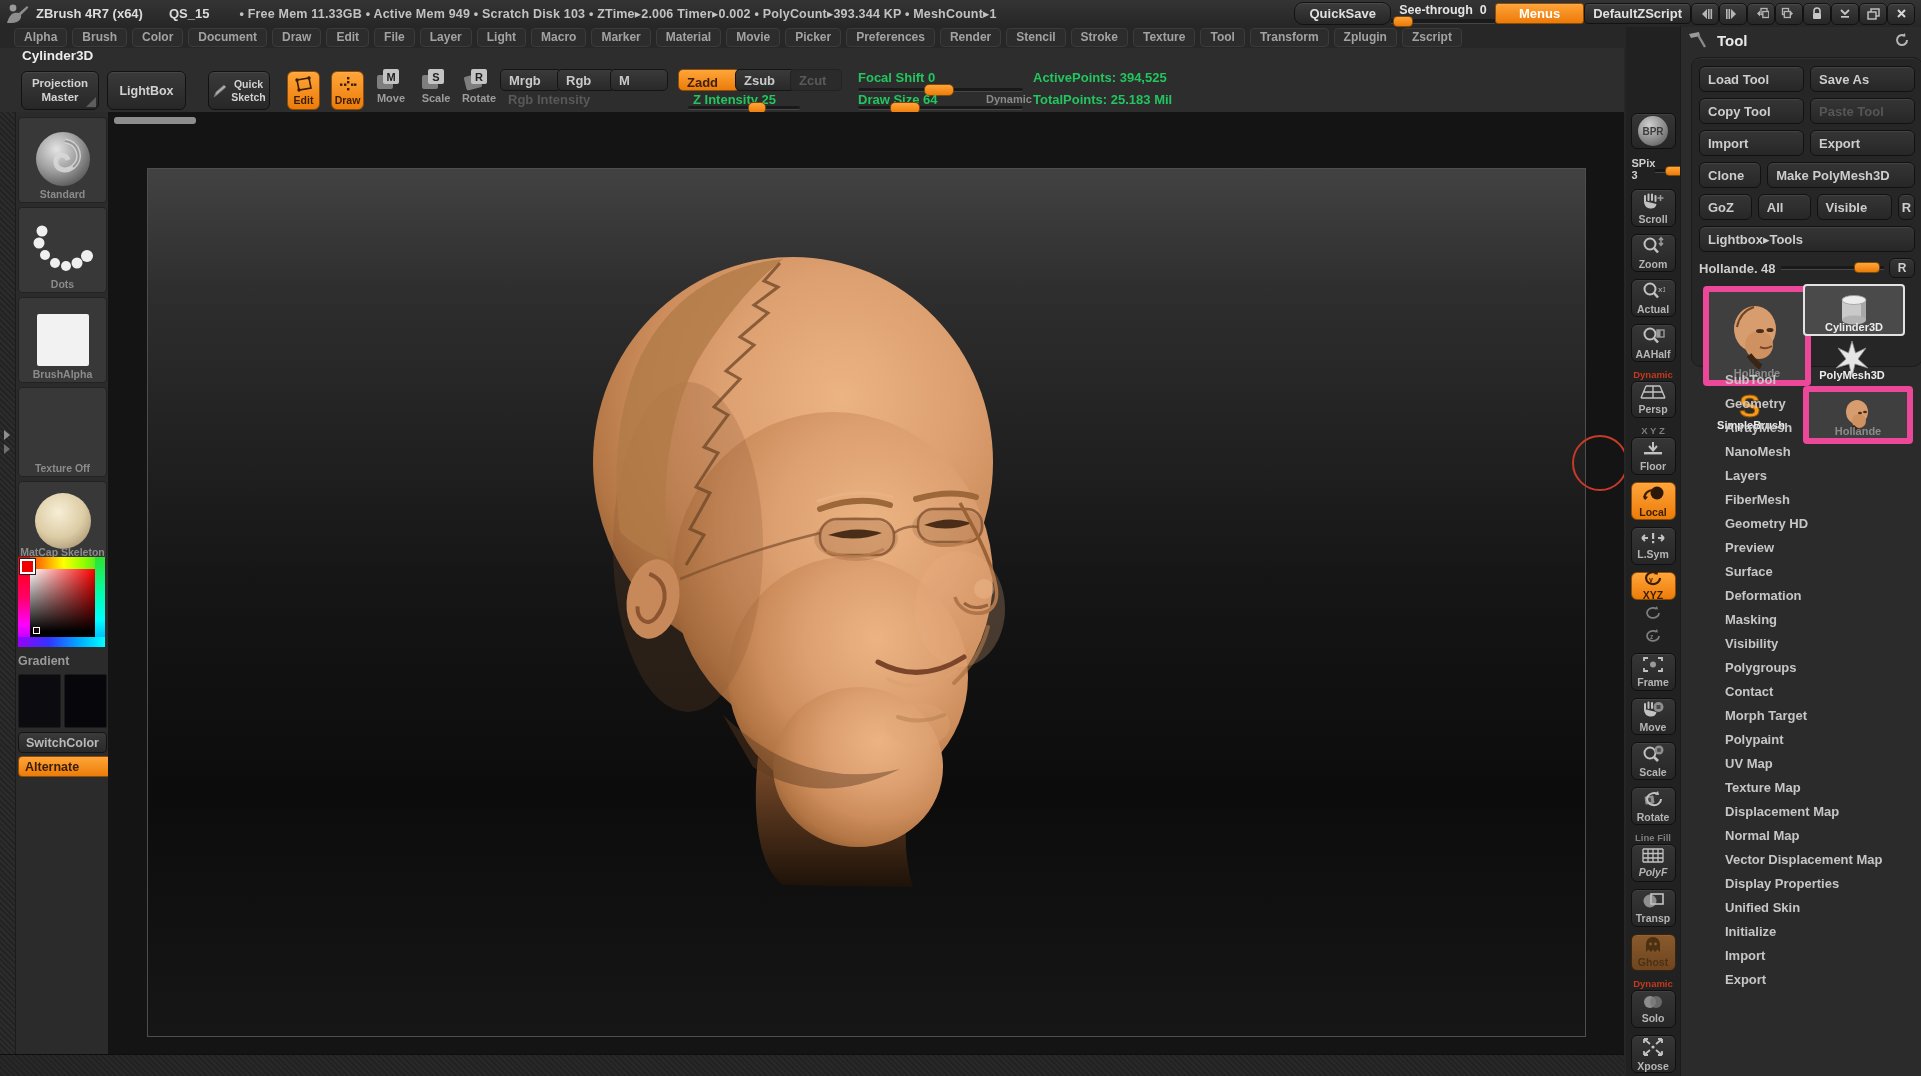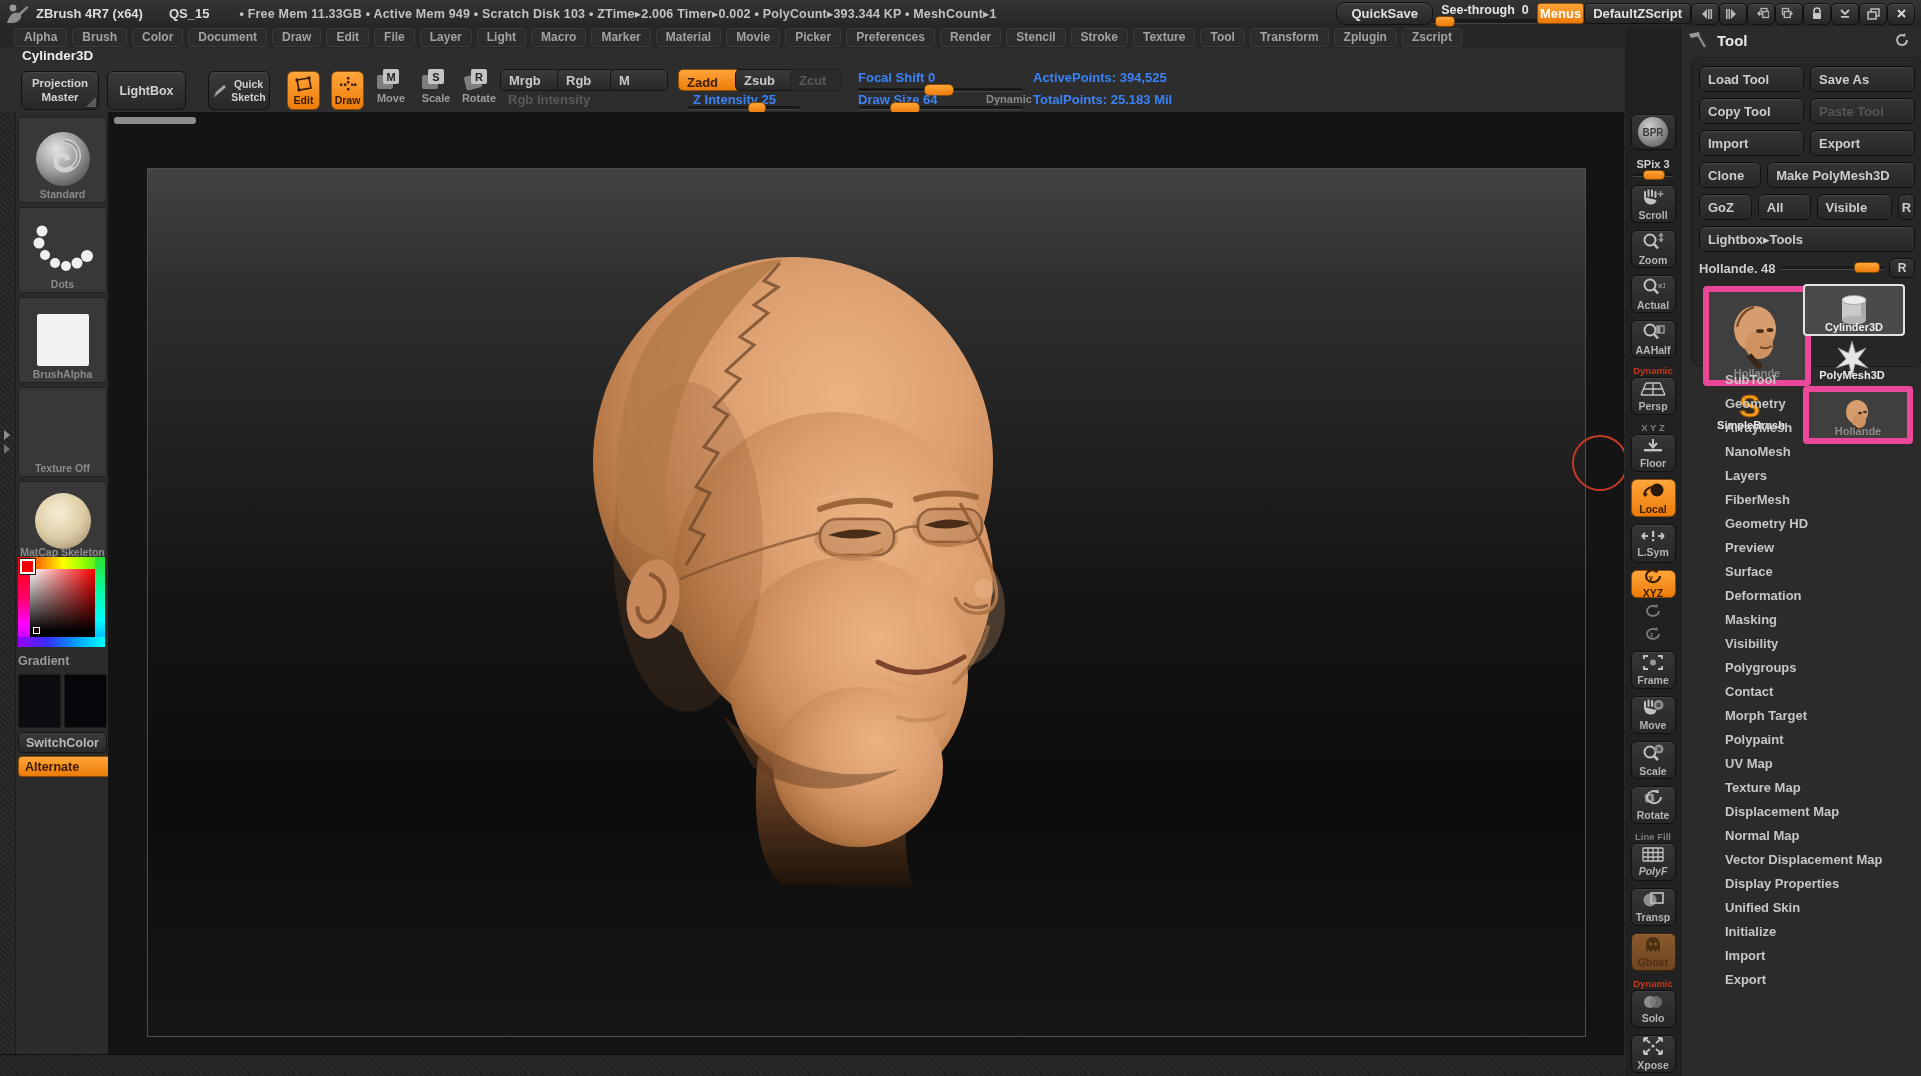--- a/index.html
+++ b/index.html
@@ -10,21 +10,21 @@
   #titlebar{position:absolute;left:0;top:0;width:1921px;height:27px;
     background:linear-gradient(#343434,#262626);border-bottom:1px solid #101010;
     display:flex;align-items:center;font-weight:700;font-size:13px;color:#dcdcdc;}
   #titlebar .logo{width:26px;height:22px;margin:0 6px 0 4px;flex:0 0 auto;}
   #tb-title{margin-right:26px;}
   #tb-doc{margin-right:30px;}
   #tb-stats{color:#c2c2c2;font-size:12.5px;letter-spacing:.2px;}
   #tb-right{margin-left:auto;display:flex;align-items:center;gap:0;padding-right:6px;}
   .tb-btn{background:linear-gradient(#3c3c3c,#262626);border:1px solid #121212;border-radius:9px;
     color:#e0e0e0;font-weight:700;font-size:13px;padding:3px 14px;box-shadow:inset 0 1px 0 rgba(255,255,255,.08);}
-  .tb-btn.orange{background:linear-gradient(#ffa338,#ec7a08);color:#fff;border-color:#8a4c08;border-radius:3px;padding:2px 2px;}
+  .tb-btn.orange{background:linear-gradient(#ffa338,#ec7a08);color:#fff;border-color:#8a4c08;border-radius:3px;padding:2px 23px;}
   .tb-btn.plain{border-radius:4px;padding:2px 8px;}
   #see-through{display:flex;flex-direction:column;align-items:center;width:104px;}
   #see-through .lab{font-size:12.5px;color:#e4e4e4;}
   #see-through .trk{width:100%;height:4px;background:#1a1a1a;border-bottom:1px solid #454545;position:relative;margin-top:2px;}
   #see-through .hd{position:absolute;left:2px;top:-3px;width:18px;height:9px;border-radius:4px;
      background:linear-gradient(#ffa338,#ec7a08);border:1px solid #7d490c;}
   .tb-ico{width:26px;height:20px;border-radius:5px;background:linear-gradient(#3c3c3c,#262626);
     border:1px solid #121212;display:flex;align-items:center;justify-content:center;box-shadow:inset 0 1px 0 rgba(255,255,255,.08);}
   .tb-ico svg{display:block;}
   
@@ -38,21 +38,21 @@
   .shelf-btn{position:absolute;background:linear-gradient(#3a3a3a,#272727);border:1px solid #121212;
      border-radius:6px;color:#d2d2d2;font-weight:700;display:flex;flex-direction:column;
      align-items:center;justify-content:center;box-shadow:inset 0 1px 0 rgba(255,255,255,.07);}
   .shelf-btn.orange{background:linear-gradient(#ffa53a,#ec7c09);color:#3a1d02;border-color:#8a4c08;}
   .two-line{font-size:11.5px;line-height:1.15;text-align:center;}
   .mini-btn{position:absolute;height:20px;background:linear-gradient(#3a3a3a,#292929);border:1px solid #141414;
      border-radius:5px;color:#c9c9c9;font-weight:700;font-size:13px;display:flex;align-items:center;padding-left:8px;}
   .mini-btn.orange{background:linear-gradient(#ffa53a,#ec7c09);color:#40200a;border-color:#8a4c08;}
   .mini-btn.dim{color:#5a5a5a;border-color:#222;background:#2b2b2b;}
   .dimtext{color:#585858;font-weight:700;font-size:13px;position:absolute;}
-  .shelftext{color:#3b82f6;font-weight:700;font-size:13px;position:absolute;}
+  .shelftext{color:#22c55e;font-weight:700;font-size:13px;position:absolute;}
   .track{position:absolute;height:3px;background:#191919;border-bottom:1px solid #474747;border-radius:2px;}
   .handle{position:absolute;top:-4px;width:28px;height:10px;border-radius:5px;
      background:linear-gradient(#ffa53a,#ec7c09);border:1px solid #7d490c;}
   .iconstack{position:absolute;width:34px;height:37px;display:flex;flex-direction:column;align-items:center;}
   .iconstack .sq{position:relative;width:20px;height:18px;}
   .iconstack .sq .back{position:absolute;left:-4px;top:4px;width:16px;height:14px;background:#7e7e7e;border-radius:2px;}
   .iconstack .sq .front{position:absolute;left:2px;top:-2px;width:16px;height:15px;background:#c4c4c4;border-radius:2px;
       color:#222;font-size:11px;font-weight:700;display:flex;align-items:center;justify-content:center;}
   .iconstack .lb{font-size:11px;font-weight:700;color:#9c9c9c;margin-top:3px;}
   
@@ -93,21 +93,21 @@
   #rightstrip{position:absolute;left:1626px;top:27px;width:54px;height:1049px;background:#212121;
      display:flex;flex-direction:column;align-items:center;}
   .sbtn{width:43px;background:linear-gradient(#363636,#262626);border:1px solid #101010;border-radius:6px;
      display:flex;flex-direction:column;align-items:center;justify-content:center;gap:1px;
      color:#b5b5b5;font-size:10.5px;font-weight:700;box-shadow:inset 0 1px 0 rgba(255,255,255,.06);}
   .sbtn.active{background:linear-gradient(#ffa53a,#ec7c09);color:#3a1d02;border-color:#8a4c08;}
   .sbtn.ghost{background:linear-gradient(#8a5a2c,#6e4520);color:#4c3012;border-color:#3a240c;}
   .s-above{font-size:9.5px;font-weight:700;color:#7e7e7e;margin:4px 0 1px;}
   .s-above.hot{color:#c23a1f;}
   .s-bare{color:#8a8a8a;margin:2px 0;}
-  #spix{width:43px;display:flex;flex-direction:column;align-items:center;margin:5px 0 4px;}
+  #spix{width:43px;display:flex;flex-direction:row;align-items:center;margin:5px 0 4px;}
   #spix .lab{font-size:11px;font-weight:700;color:#cfcfcf;}
   #spix .trk{width:40px;height:3px;background:#171717;border-bottom:1px solid #474747;position:relative;margin-top:3px;}
   #spix .hd{position:absolute;left:10px;top:-3px;width:20px;height:8px;border-radius:4px;
      background:linear-gradient(#ffa53a,#ec7c09);border:1px solid #7d490c;}
   
   #toolpanel{position:absolute;left:1680px;top:27px;width:241px;height:1049px;background:#2b2b2b;border-left:1px solid #1a1a1a;}
   #tp-head{position:absolute;left:0;top:0;width:100%;height:26px;display:flex;align-items:center;}
   #tp-title{font-size:15px;font-weight:700;color:#e8e8e8;margin-left:10px;}
   #tp-reset{margin-left:auto;margin-right:12px;}
   #tp-group{position:absolute;left:10px;top:30px;width:216px;height:292px;background:#262626;

